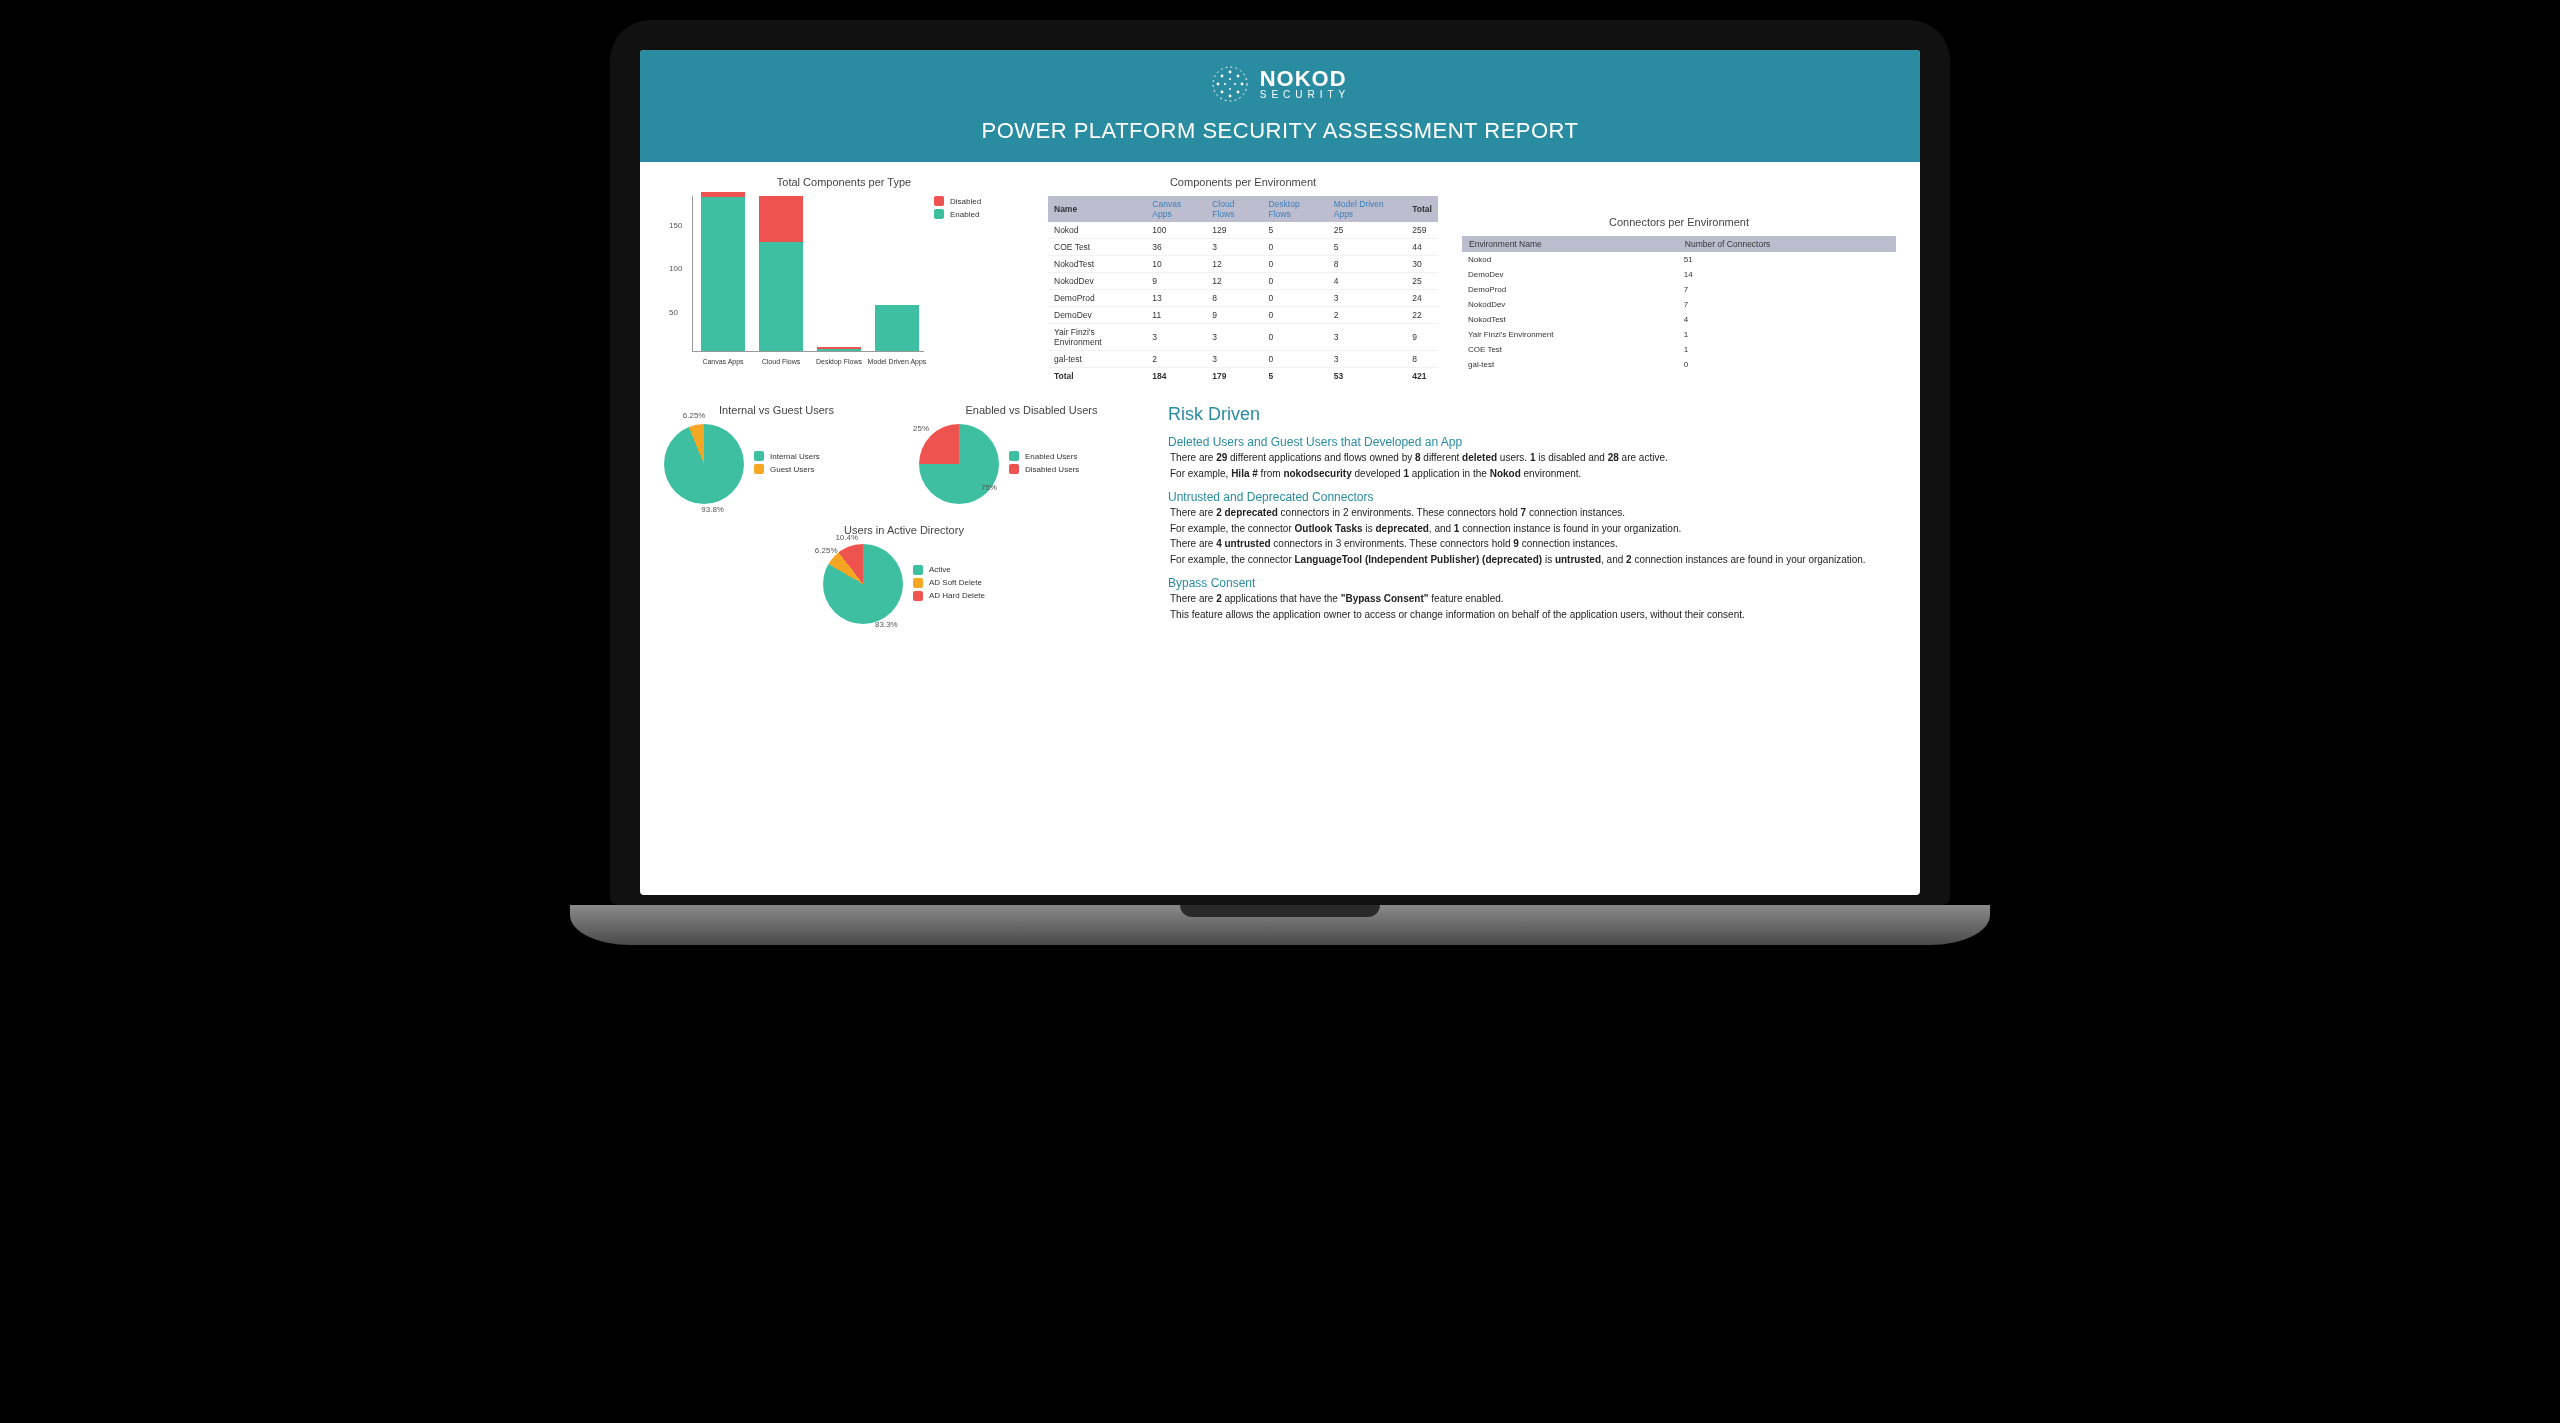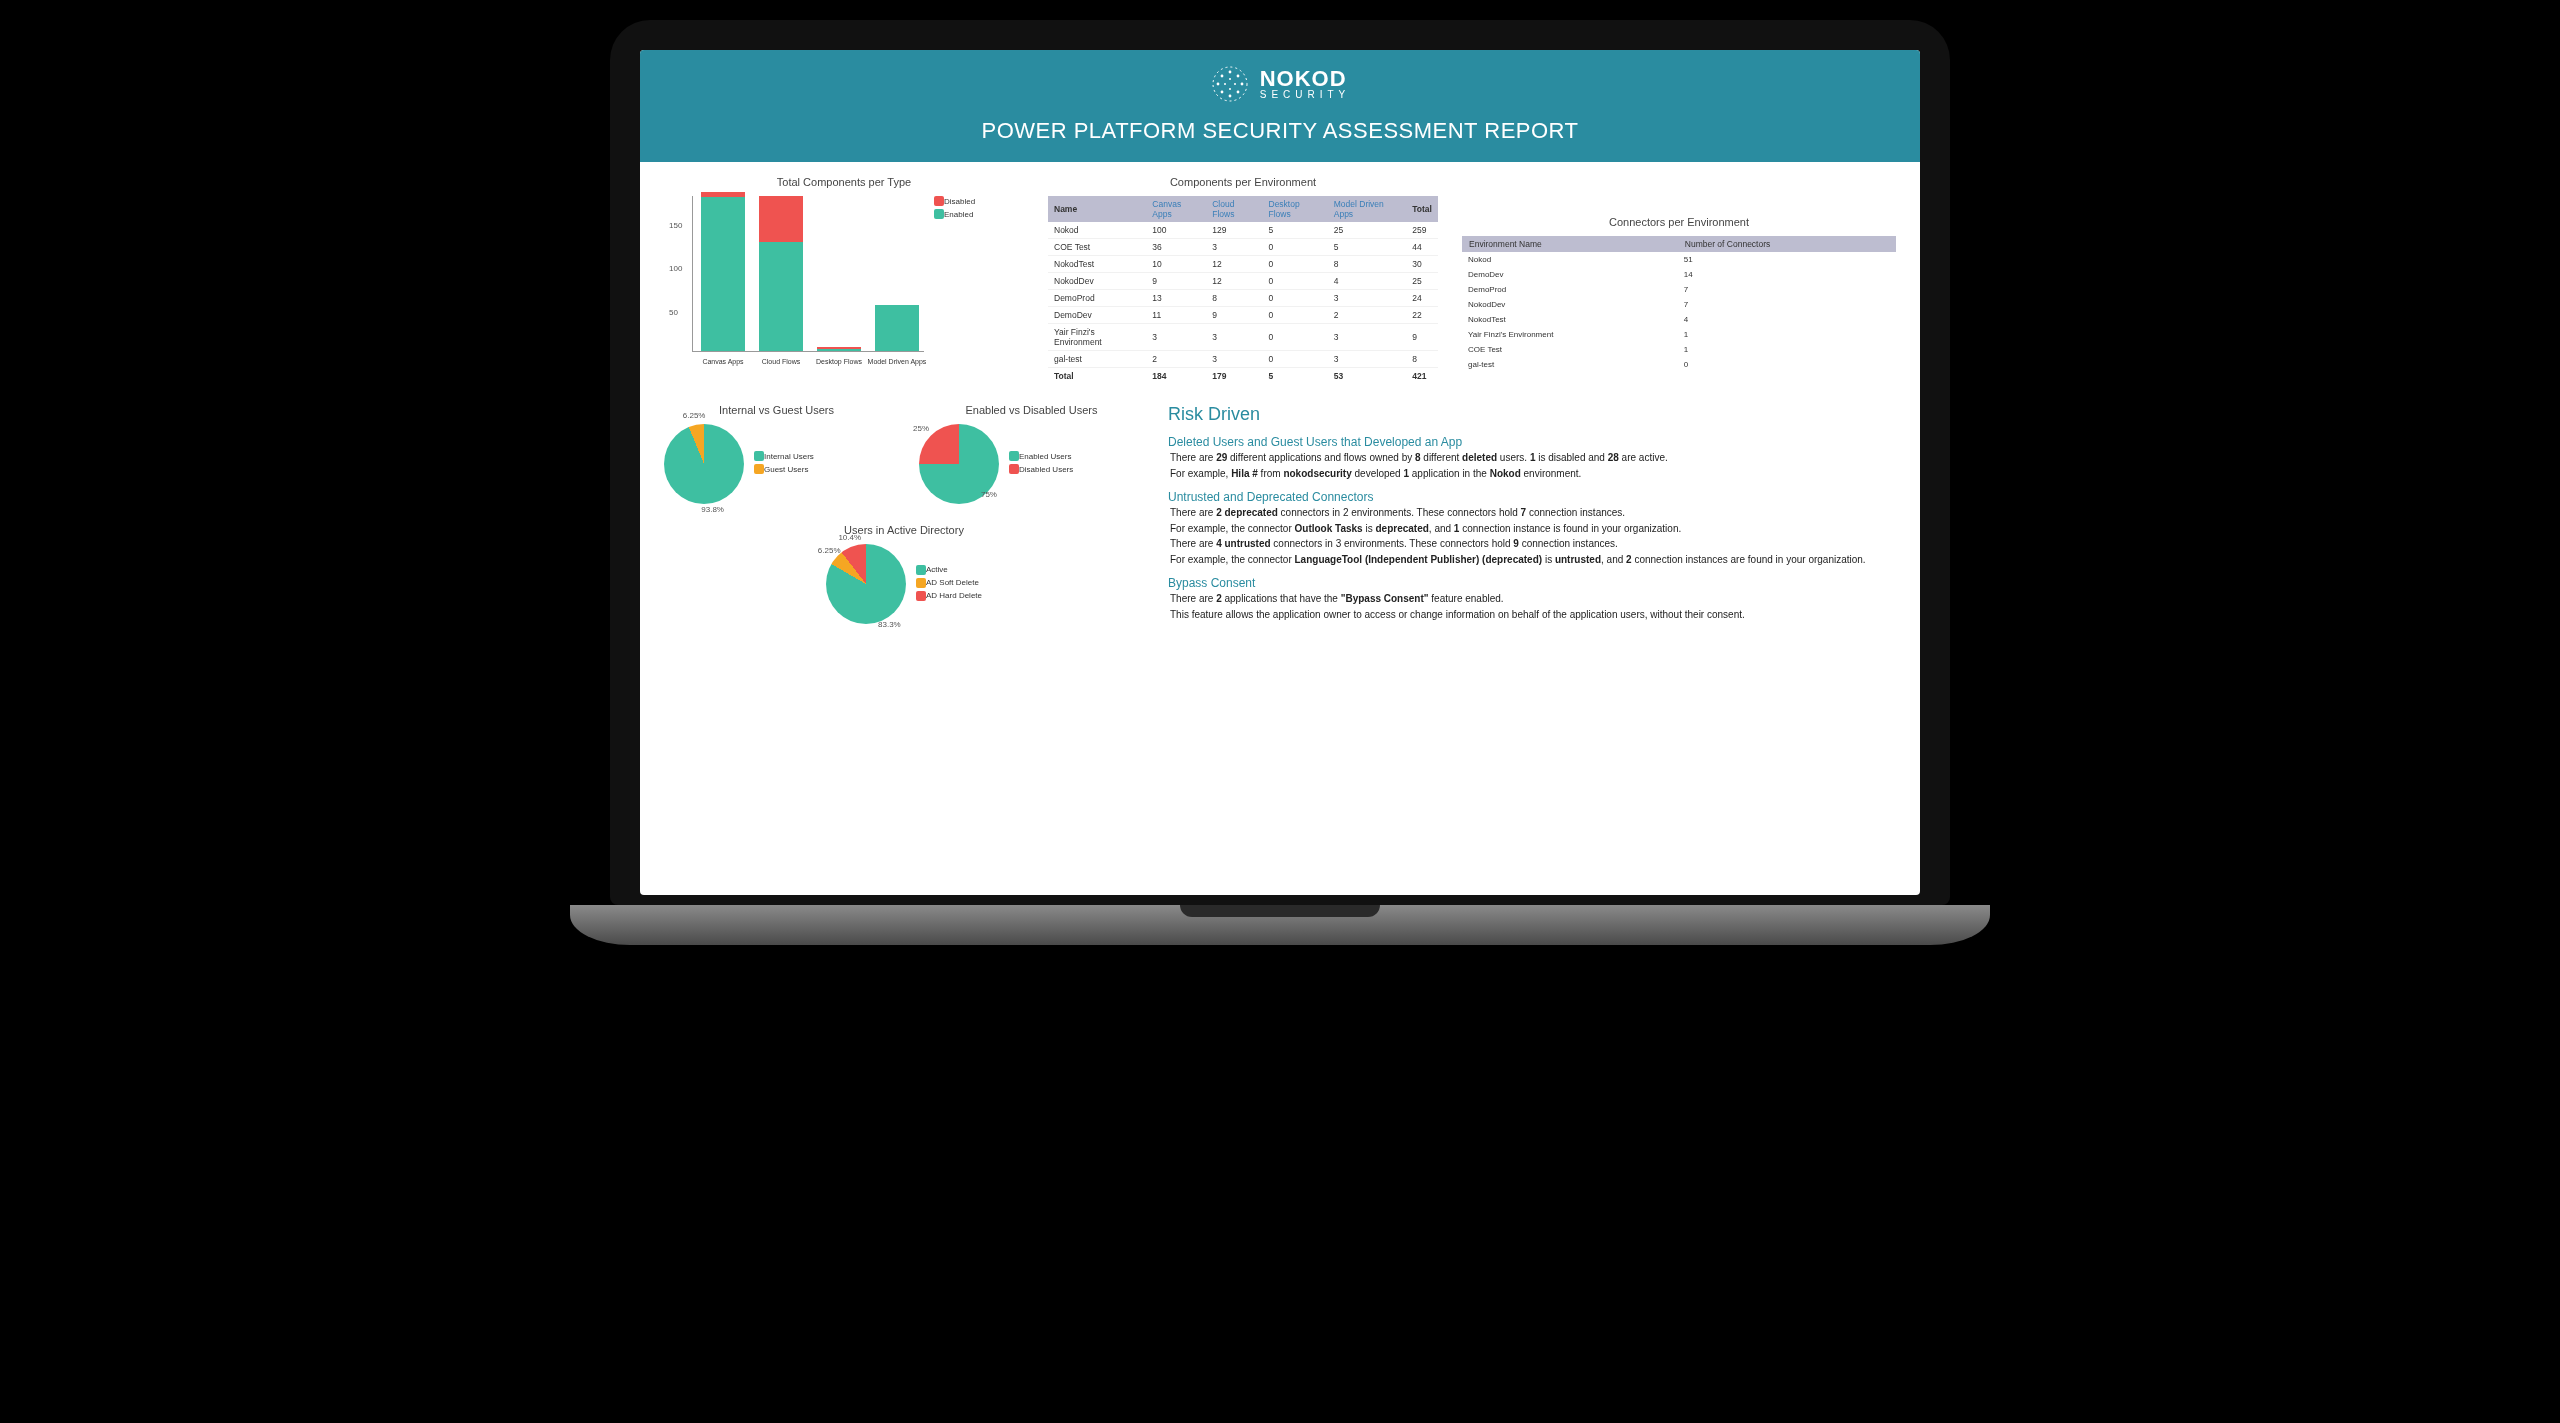--- a/index.html
+++ b/index.html
@@ -40,21 +40,21 @@
 
   
   .bar-chart-wrap { display:flex; gap:10px; }
   .bar-chart { position:relative; width:260px; height:170px; }
   .bar-plot { position:absolute; left:28px; right:0; bottom:14px; top:0; border-left:1px solid #999; border-bottom:1px solid #999; }
   .bar { position:absolute; bottom:0; width:44px; }
   .bar-seg { width:100%; }
   .bar-label { position:absolute; bottom:-14px; width:60px; text-align:center; font-size:7px; transform:translateX(-8px); }
   .y-tick { position:absolute; left:-24px; font-size:8px; transform:translateY(50%); color:#555; }
   .legend { font-size:8px; }
-  .legend-row { display:flex; align-items:center; gap:0; margin-bottom:3px; }
+  .legend-row { display:flex; align-items:center; gap:6px; margin-bottom:3px; }
   .swatch { width:10px; height:10px; border-radius:2px; }
 
   
   table { border-collapse:collapse; width:100%; font-size:8.5px; }
   th, td { padding:3px 6px; text-align:left; }
   .tbl-env thead th { background:#bdbdd0; font-weight:600; }
   .tbl-env thead th.link { color:#3a7fb8; font-weight:400; }
   .tbl-env tbody tr { border-bottom:1px solid #f1f1f1; }
   .tbl-env tfoot td { font-weight:700; }
   .tbl-conn thead th { background:#bdbdd0; font-weight:500;padding-left:7px; }
@@ -311,21 +311,21 @@
                       <span class="swatch" style="background:#f5a623"></span>
                       <span>Guest Users</span>
                     </div>
                   </div>
               </div>
             </div>
             <div style="flex:1">
               <div class="chart-title">Enabled vs Disabled Users</div>
               <div class="pie-box">
                 <div class="pie" id="pie2" style="background: conic-gradient(rgb(62, 191, 161) 0%, rgb(62, 191, 161) 75%, rgb(239, 83, 80) 75%, rgb(239, 83, 80) 100%);">
-                    <div class="slice-label" style="left: 61.9411px; top: 66px;">75%</div>
+                    <div class="slice-label" style="left: 61.9411px; top: 59px;">75%</div>
                     <div class="slice-label" style="left: -5.94113px; top: 0.0588745px;">25%</div>
                   </div>
                 <div class="legend" id="pie2-leg">
                     <div class="legend-row">
                       <span class="swatch" style="background:#3ebfa1"></span>
                       <span>Enabled Users</span>
                     </div>
                     <div class="legend-row">
                       <span class="swatch" style="background:#ef5350"></span>
                       <span>Disabled Users</span>

